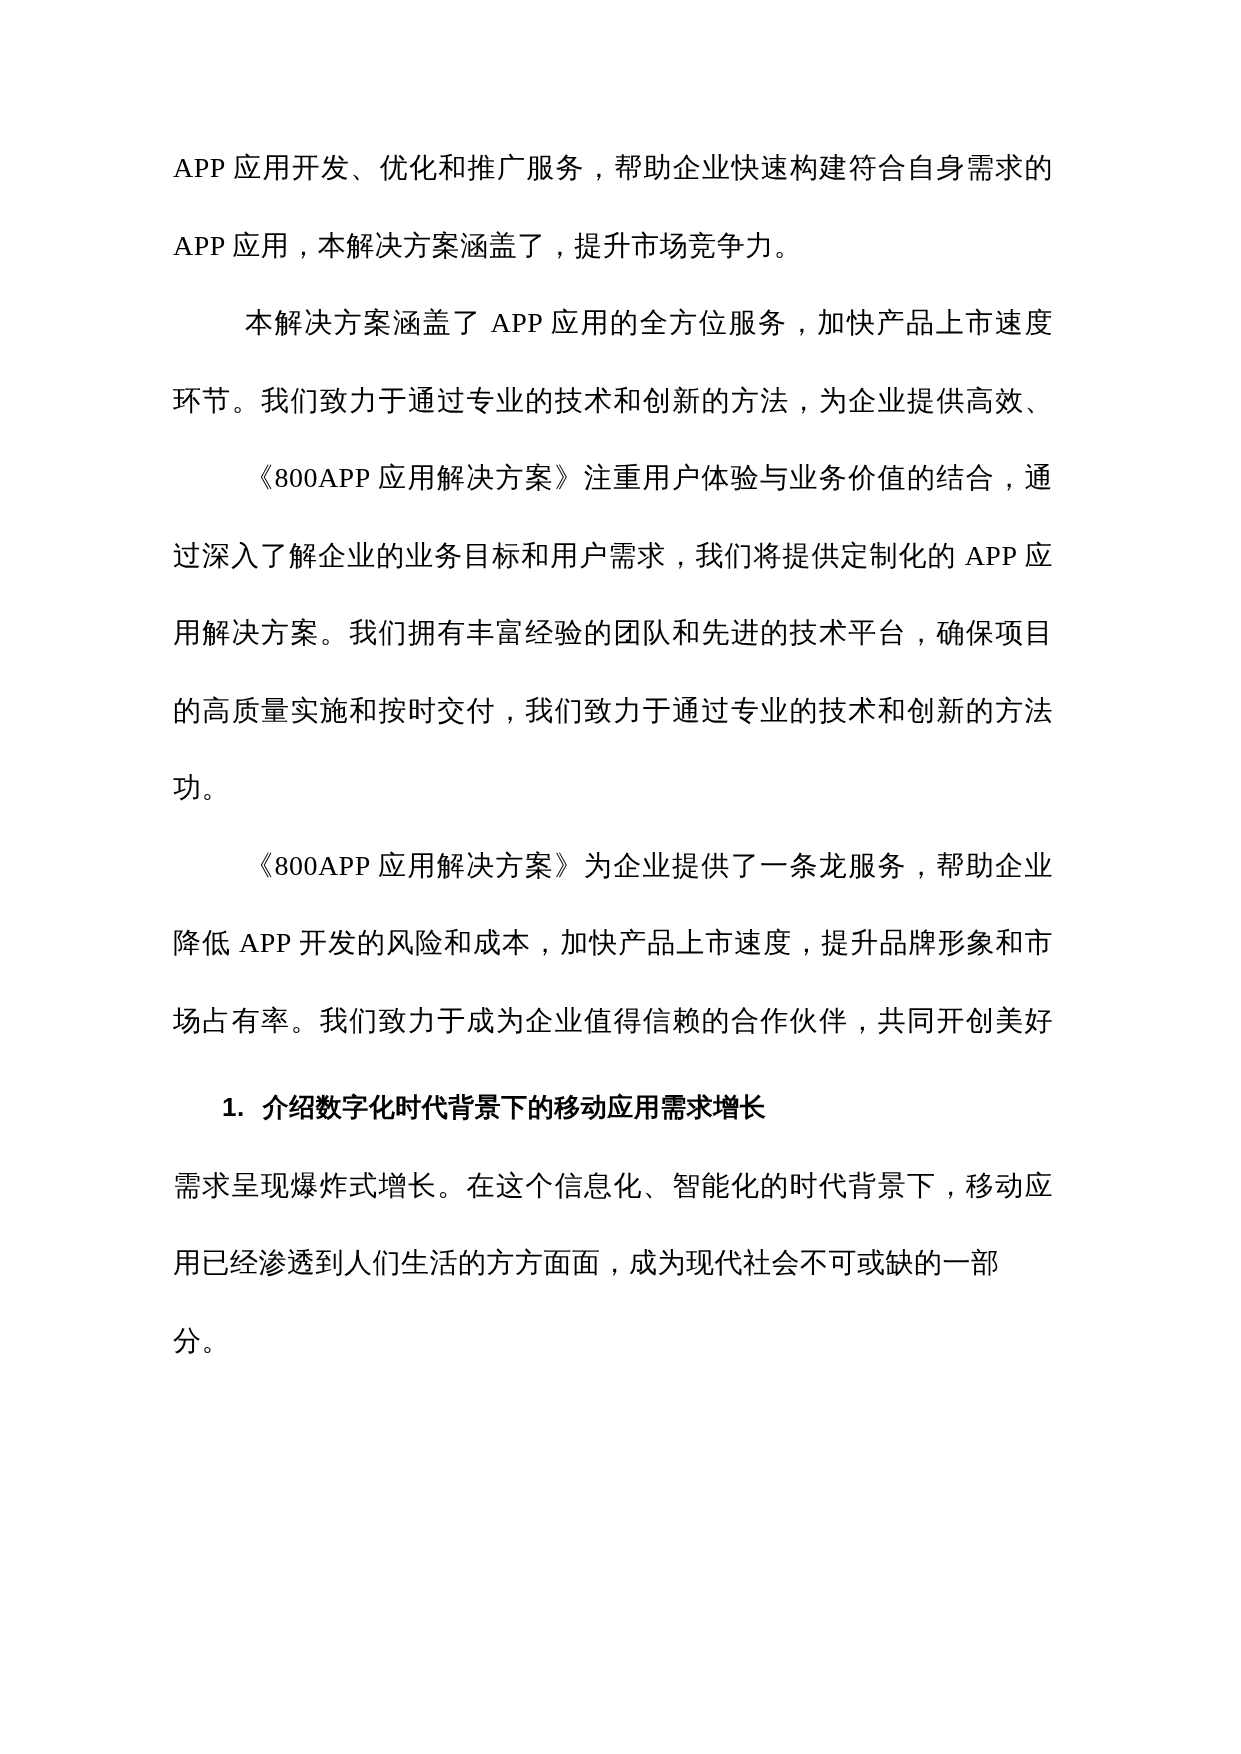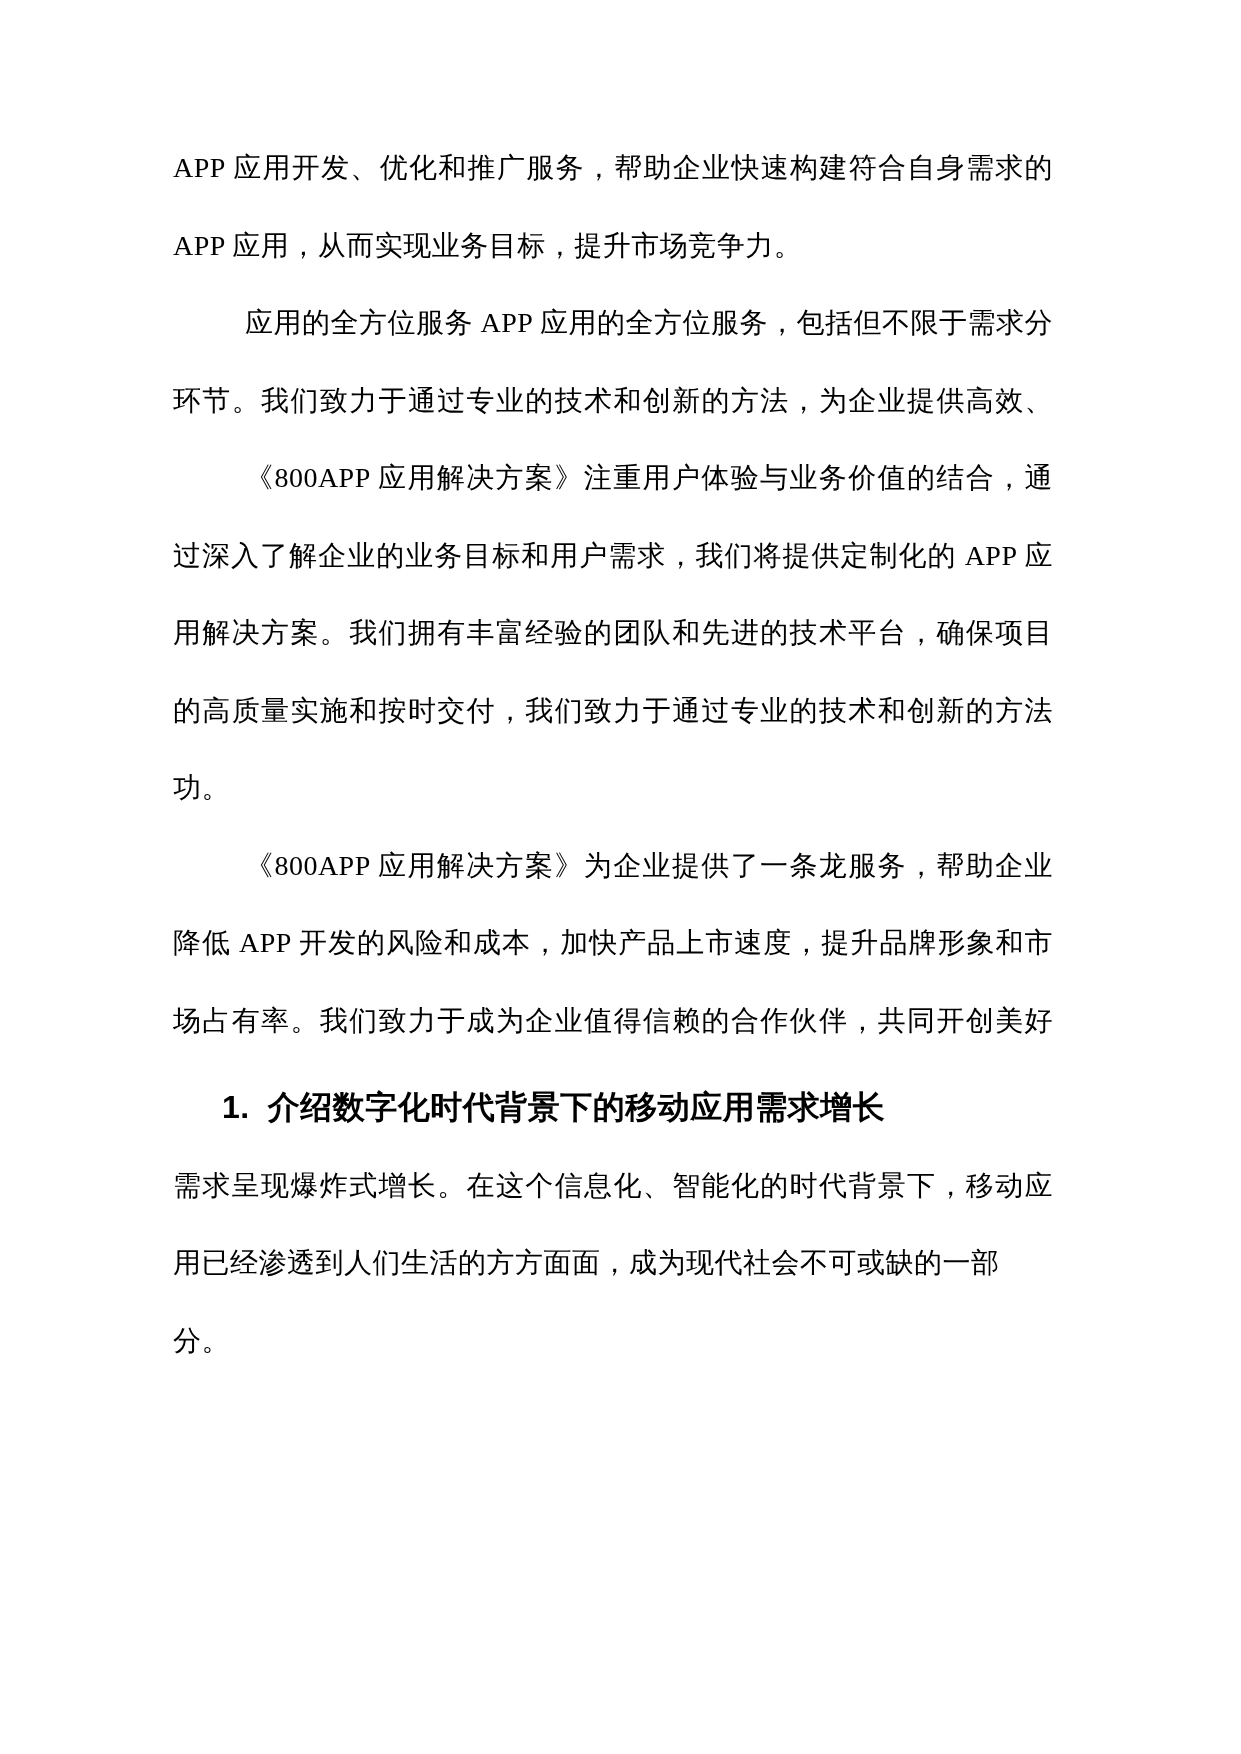--- a/index.html
+++ b/index.html
@@ -41,41 +41,41 @@
   .line.indent {
     padding-left: 72px;
   }
   .heading {
     margin-top: 10px;
     height: 77.5px;
     line-height: 77.5px;
     padding-left: 49px;
     font-family: "Liberation Sans", "DejaVu Sans", sans-serif;
     font-weight: 700;
-    font-size: 32px;
+    font-size: 26px;
     letter-spacing: 0.5px;
   }
   .heading .num {
     display: inline-block;
     margin-right: 18px;
   }
 </style>
 </head>
 <body>
 
 <div class="page">
   <div class="content">
 
     <div class="para">
       <div class="line full">APP 应用开发、优化和推广服务，帮助企业快速构建符合自身需求的</div>
-      <div class="line">APP 应用，从而实现业务目标，提升市场竞争力。</div>
+      <div class="line">APP 应用，本解决方案涵盖了，提升市场竞争力。</div>
     </div>
 
     <div class="para">
-      <div class="line full indent">应用的全方位服务 APP 应用的全方位服务，包括但不限于需求分</div>
+      <div class="line full indent">本解决方案涵盖了 APP 应用的全方位服务，加快产品上市速度</div>
       <div class="line full">环节。我们致力于通过专业的技术和创新的方法，为企业提供高效、</div>
     </div>
 
     <div class="para">
       <div class="line full indent">《800APP 应用解决方案》注重用户体验与业务价值的结合，通</div>
       <div class="line full">过深入了解企业的业务目标和用户需求，我们将提供定制化的 APP 应</div>
       <div class="line full">用解决方案。我们拥有丰富经验的团队和先进的技术平台，确保项目</div>
       <div class="line full">的高质量实施和按时交付，我们致力于通过专业的技术和创新的方法</div>
       <div class="line">功。</div>
     </div>

